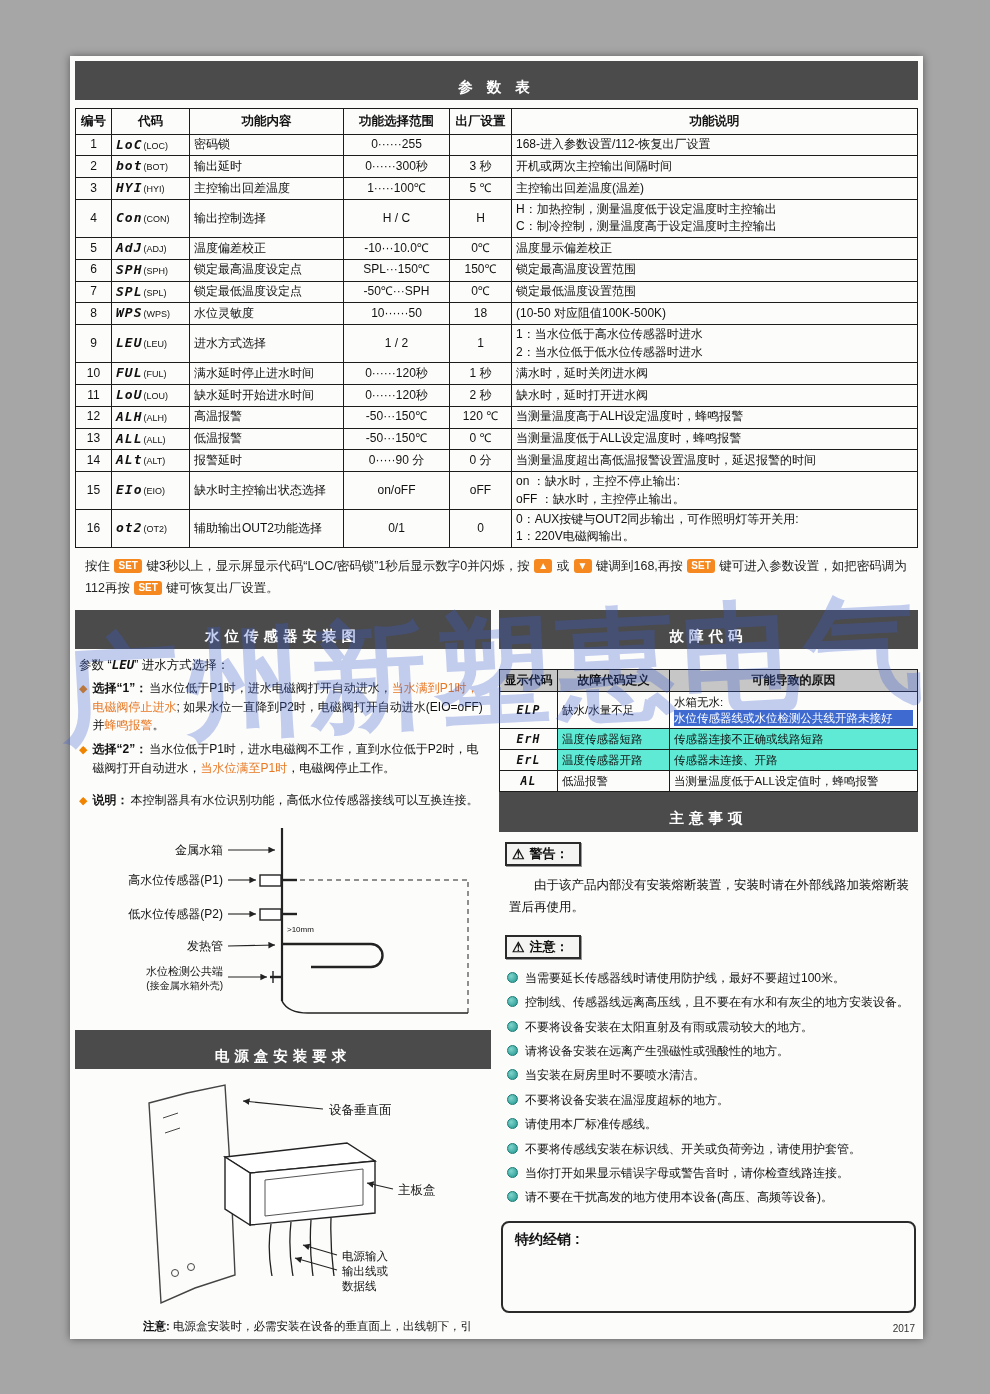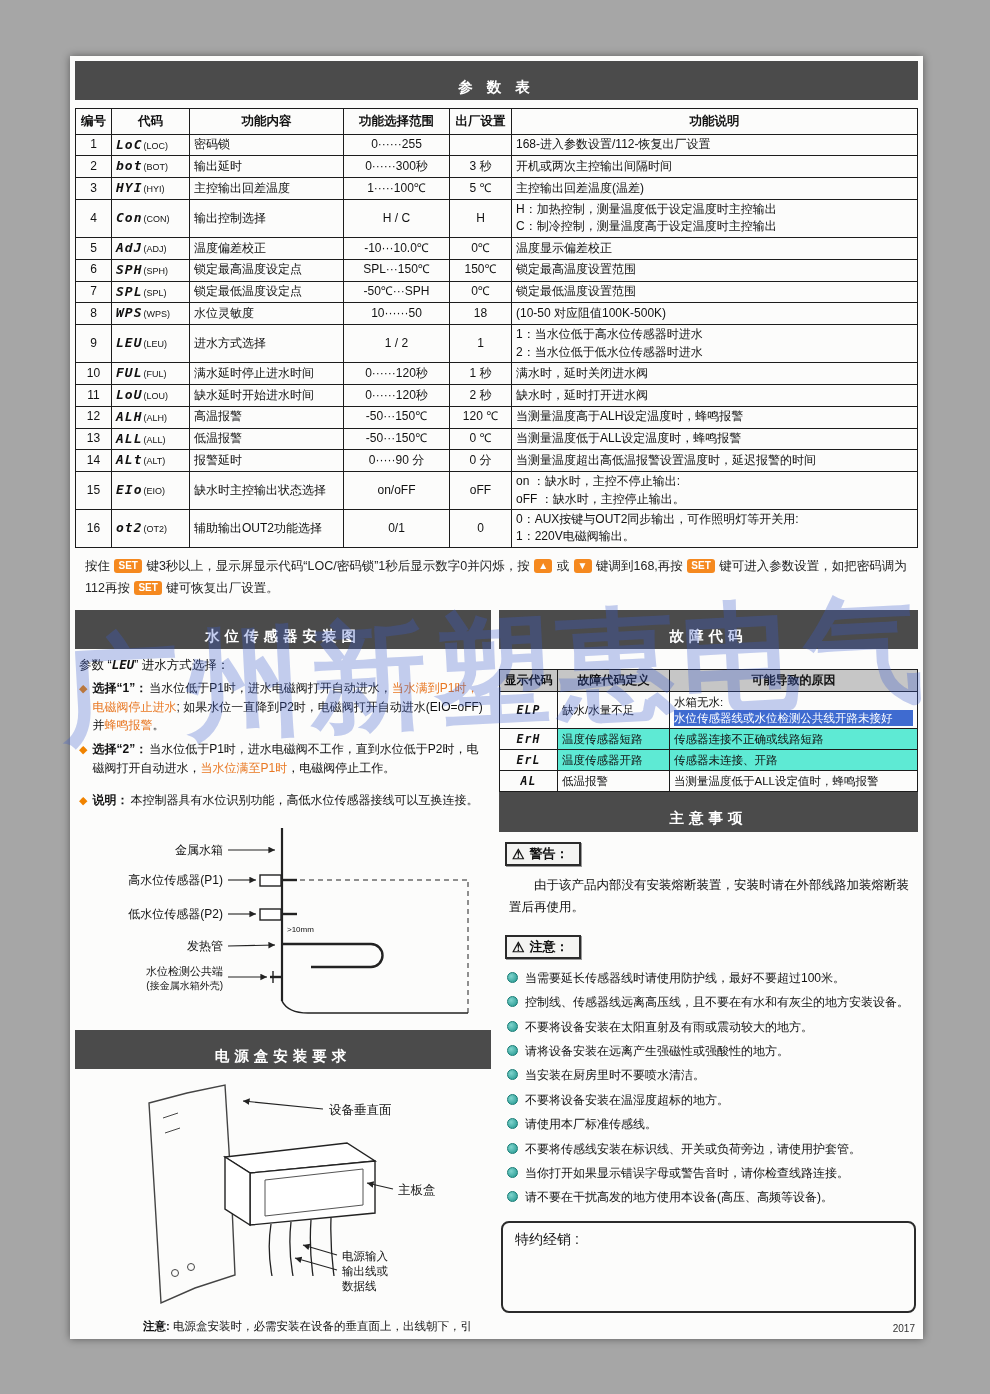--- a/index.html
+++ b/index.html
@@ -81,21 +81,21 @@
   }
   .notice-list { list-style: none; margin: 4px 0 0; padding: 0 4px 0 8px; }
   .notice-list li { display: flex; gap: 7px; margin: 7px 0; font-size: 12px; line-height: 1.45; }
   .n-bullet {
     flex: none; width: 11px; height: 11px; border-radius: 50%;
     background: radial-gradient(circle at 35% 35%, #7fd4cd, #1f958d);
     margin-top: 2px; border: 1px solid #157a73;
   }
   .dealer-box {
     border: 2px solid #2b2b2b; border-radius: 8px; height: 92px;
-    margin: 14px 2px 0 2px; padding: 8px 12px; font-size: 14px; font-weight: normal;
+    margin: 14px 2px 0 2px; padding: 8px 12px; font-size: 14px; font-weight: bold;
   }
   .year { position: absolute; right: 8px; bottom: 5px; font-size: 10px; color: #333; }
   
   .watermark {
     position: absolute; left: -10px; top: 592px; width: 1010px; z-index: 40;
     font-size: 118px; font-weight: bold; letter-spacing: 6px; white-space: nowrap;
     color: rgba(58, 92, 205, 0.30); text-align: center;
     transform: rotate(-3deg); pointer-events: none;
   }
 </style>

